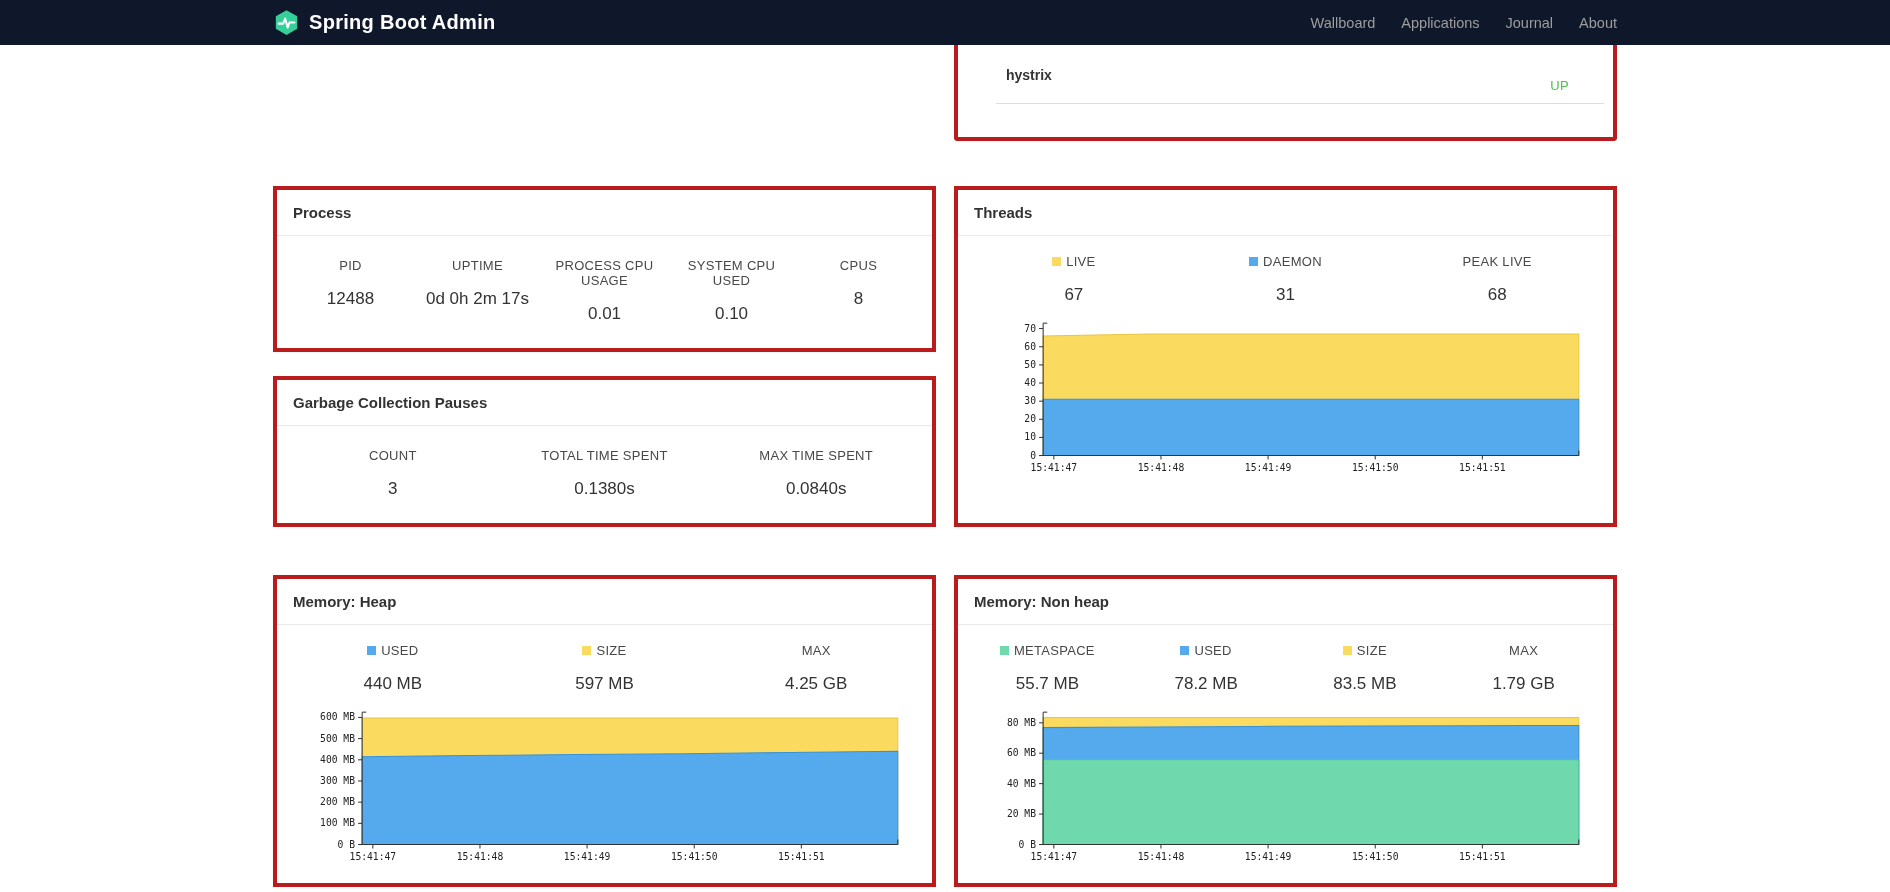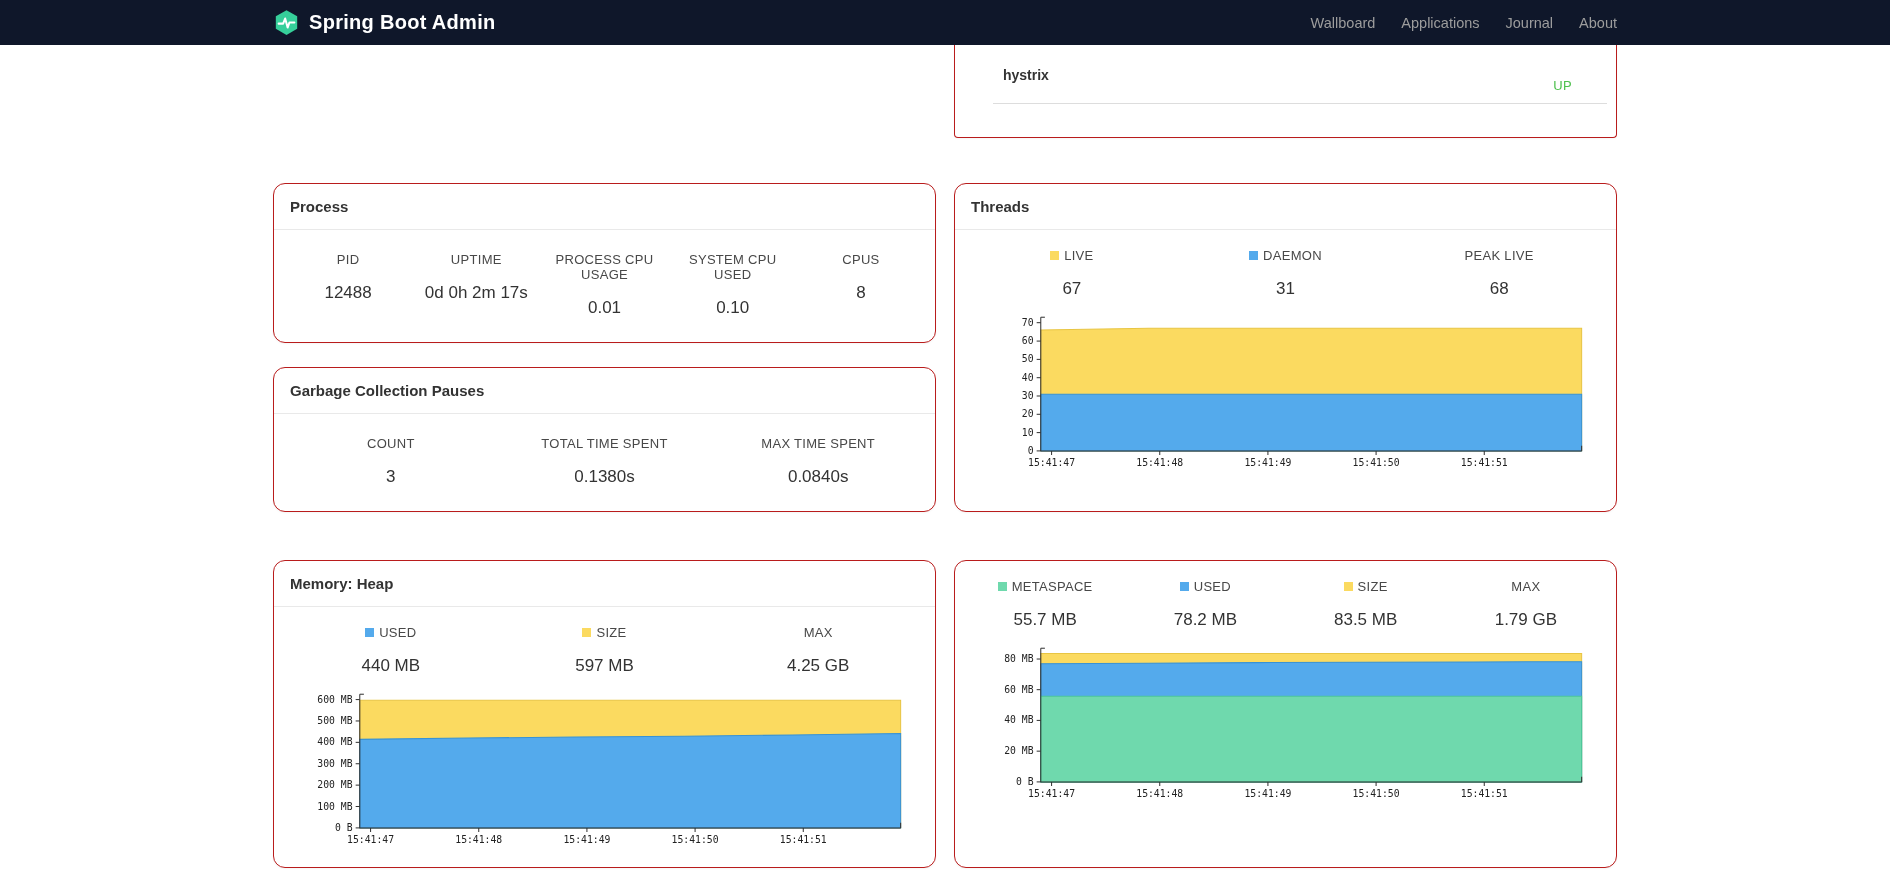--- a/index.html
+++ b/index.html
@@ -12,21 +12,21 @@
   .navbar { height: 45px; background: #222; }
   .nav-inner { height: 100%; display: flex; align-items: center; justify-content: space-between; }
   .brand { display: flex; align-items: center; gap: 9px; cursor: pointer; }
   .brand svg { display: block; }
   .brand-text { color: #fff; font-size: 20px; font-weight: 700; letter-spacing: .3px; }
   .nav-items { display: flex; align-items: center; }
   .nav-item { color: #9d9d9d; font-size: 14.5px; padding: 0 13px; text-decoration: none; cursor: pointer; }
   .nav-item:last-child { padding-right: 0; }
 
   
-  .panel { background: #fff; border: 1px solid #b91c1c; border-radius: 12px; box-shadow: 0 1px 2px rgba(0,0,0,.04); }
+  .panel { background: #fff; border: 4px solid #b91c1c; border-radius: 0; box-shadow: 0 1px 2px rgba(0,0,0,.04); }
   .panel-title { margin: 0; padding: 14px 16px; font-size: 15px; font-weight: 700; color: #333; border-bottom: 1px solid #e9e9e9; }
   .panel-body { padding: 22px 10px 24px; }
   .panel-body.chart-body { padding: 18px 10px 10px; }
 
   .metrics { display: flex; }
   .metric { flex: 1; text-align: center; }
   .m-label { font-size: 13px; color: #484848; letter-spacing: .3px; display: flex; align-items: center; justify-content: center; gap: 5px; }
   .m-value { font-size: 17px; color: #333; margin-top: 16px; }
   .swatch { width: 9px; height: 9px; display: inline-block; flex: none; }
 
@@ -268,20 +268,21 @@
               <line class="ax" x1="62" y1="8" x2="62" y2="138"></line>
               <line class="ax" x1="62" y1="138" x2="588" y2="138"></line>
               <line class="ax" x1="588" y1="138" x2="588" y2="133"></line>
               <line class="ax" x1="62" y1="8" x2="66" y2="8"></line>
             </svg>
           </div>
       </div>
     </section>
 
     <section class="panel">
+      <h2 class="panel-title">Memory: Non heap</h2>
       <div class="panel-body chart-body">
         <div class="metrics">
           <div class="metric">
             <div class="m-label">
                 <span class="swatch" style="background: rgb(111, 217, 173);"></span>
                 <span>METASPACE</span>
               </div>
             <div class="m-value">55.7 MB</div>
           </div>
           <div class="metric">

